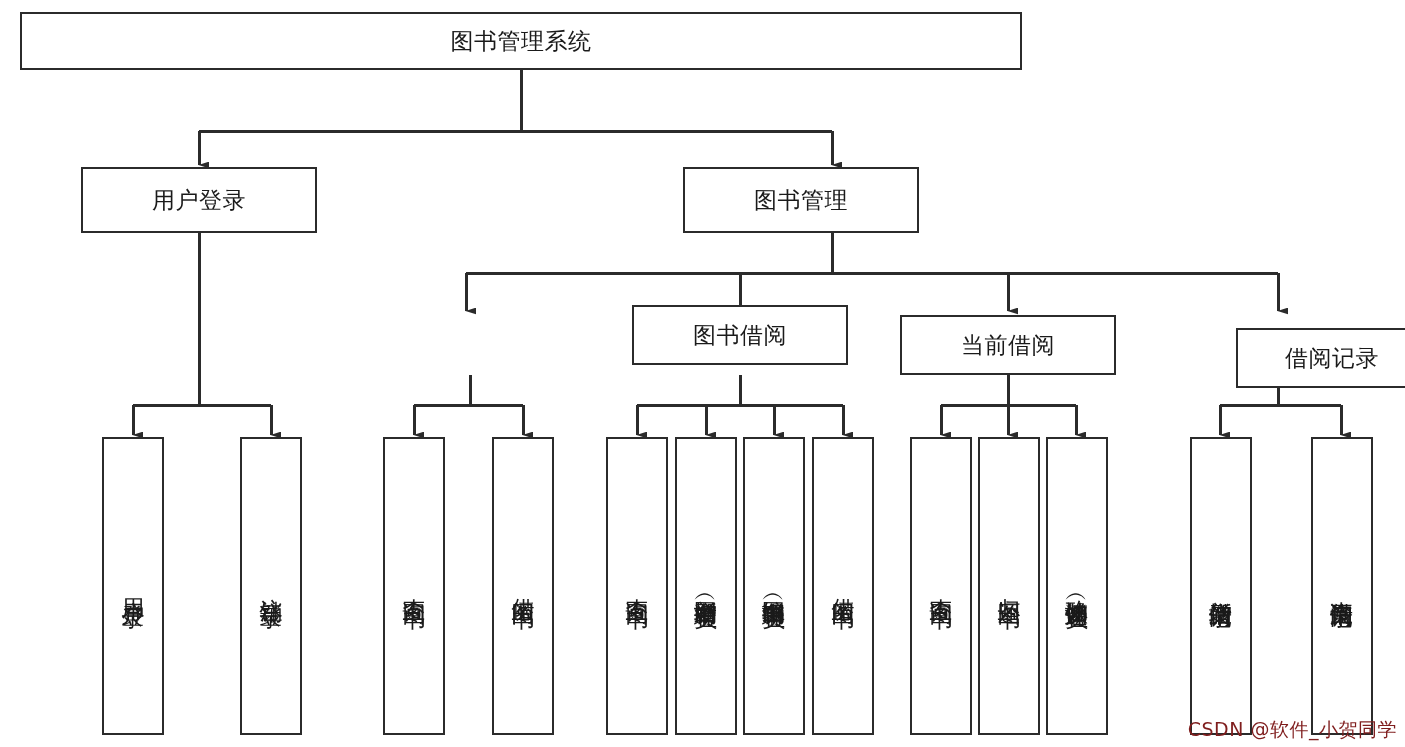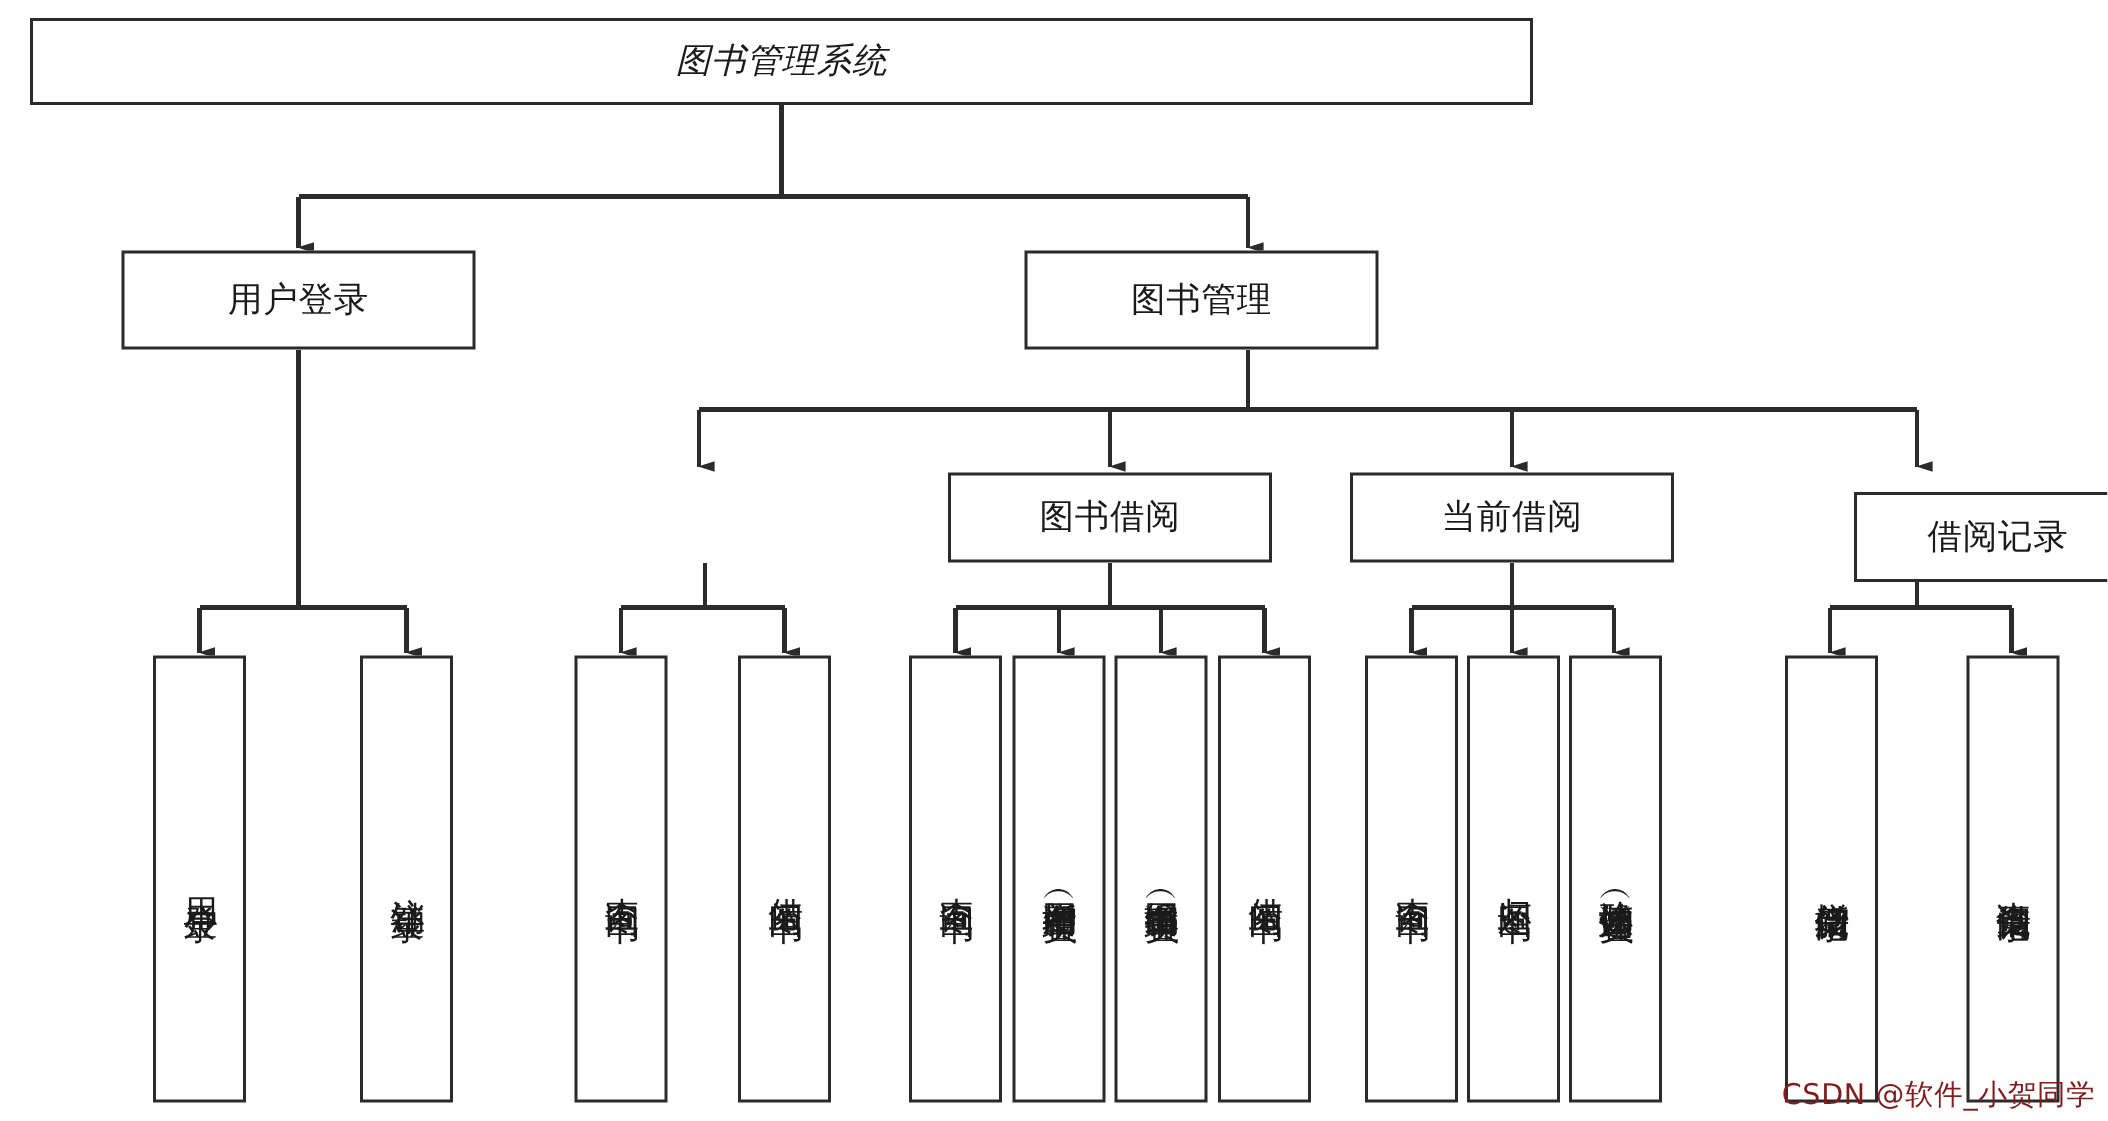--- a/index.html
+++ b/index.html
@@ -129,32 +129,32 @@
       <path d="M1008,405 L1008,435" marker-end="url(#arrowhead)"></path>
       <path d="M1076,405 L1076,435" marker-end="url(#arrowhead)"></path>
 
       <path d="M1278,375 L1278,405"></path>
       <path d="M1220,405 L1341,405"></path>
       <path d="M1220,405 L1220,435" marker-end="url(#arrowhead)"></path>
       <path d="M1341,405 L1341,435" marker-end="url(#arrowhead)"></path>
     </g>
   </svg>
 
-  <div class="node horiz" style="left:20px; top:12px; width:1002px; height:58px;font-style:italic;">
+  <div class="node horiz" style="left:20px; top:12px; width:1002px; height:58px;">
     <span class="label">图书管理系统</span>
   </div>
 
   <div class="node horiz" style="left:81px; top:167px; width:236px; height:66px;">
     <span class="label">用户登录</span>
   </div>
   <div class="node horiz" style="left:683px; top:167px; width:236px; height:66px;">
     <span class="label">图书管理</span>
   </div>
 
-  <div class="node horiz" style="left:632px; top:315px; width:216px; height:60px;">
+  <div class="node horiz" style="left:632px; top:305px; width:216px; height:60px;">
     <span class="label">图书借阅</span>
   </div>
   <div class="node horiz" style="left:900px; top:315px; width:216px; height:60px;">
     <span class="label">当前借阅</span>
   </div>
   <div class="node horiz" style="left:1236px; top:315px; width:192px; height:60px;margin-top:13px;">
     <span class="label">借阅记录</span>
   </div>
 
   <div class="node vert" style="left:102px; top:437px; width:62px; height:298px;">

